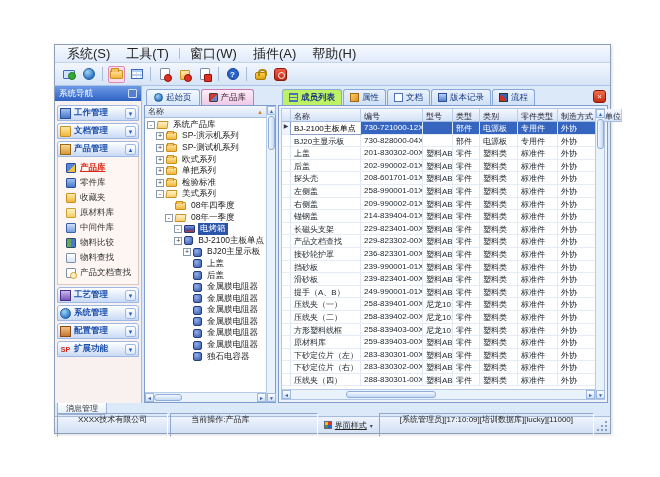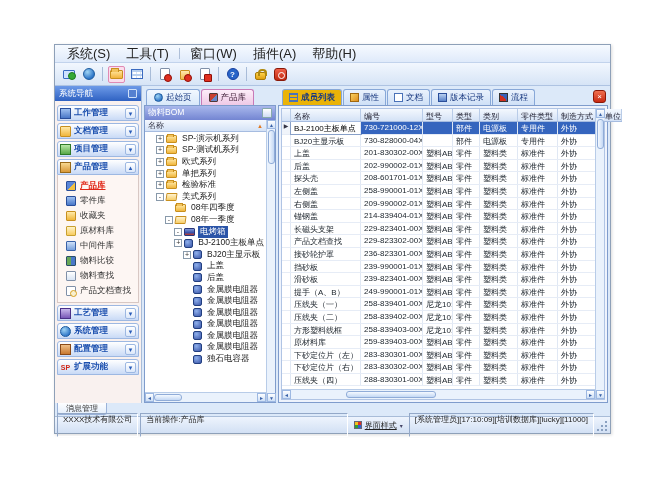--- a/index.html
+++ b/index.html
@@ -82,21 +82,21 @@
   .toprow { height:17px; display:flex; align-items:flex-end; }
   .doctabs { width:132px; display:flex; gap:1px; padding-left:2px; }
   .dtab { height:16px; display:flex; align-items:center; gap:3px; padding:0 7px; font-size:8.5px; color:#1a3a80;
           background:linear-gradient(#f2f8ff,#d8e8fa); border:1px solid #88a8d8; border-bottom:none; border-radius:3px 3px 0 0; cursor:pointer; }
   .dtab.active { background:linear-gradient(#fdeef9,#efc9e6); border-color:#c87ab8; color:#402038; }
   .dt-ico { width:9px; height:9px; border-radius:50%; background:radial-gradient(circle at 35% 30%,#9fd4f4,#2e76c8 75%); border:1px solid #1b5a9e; }
   .dt-ico.prod { border-radius:1px; background:linear-gradient(135deg,#c84030 50%,#6888c8 50%); border:1px solid #503838; }
   .memtabs { flex:1; display:flex; gap:1px; padding-left:6px; }
   .mtab { height:16px; display:flex; align-items:center; gap:3px; padding:0 6px; font-size:8.5px; color:#1a3a80;
           background:linear-gradient(#eaf2fd,#cfe0f6); border:1px solid #88a8d8; border-bottom:none; border-radius:3px 3px 0 0; cursor:pointer; }
-  .mtab.active { background:#eab308; font-weight:bold; }
+  .mtab.active { background:#bef264; font-weight:bold; }
   .mt-ico { width:9px; height:9px; display:inline-block; position:relative; }
   .ml { background:linear-gradient(#fff,#e8f0fc); border:1px solid #4a72b8;
         background-image:linear-gradient(#4a72b8 1px,transparent 1px); background-size:100% 3px; }
   .mp { background:linear-gradient(135deg,#f8d060,#e09020); border:1px solid #a06810; }
   .md { background:#fff; border:1px solid #4a72b8; }
   .mv { background:linear-gradient(#b8d0f0,#5a82c8); border:1px solid #2a4e9a; }
   .mf { background:linear-gradient(45deg,#d03020 50%,#3a62b8 50%); border:1px solid #333; }
   .closebtn { width:13px; height:13px; margin:0 2px 2px 4px; background:linear-gradient(#f07050,#c82812); border:1px solid #8a1808; border-radius:3px;
               color:#fff; font-size:8px; line-height:11px; text-align:center; cursor:pointer; }
   .closebtn::after { content:"×"; }
@@ -152,21 +152,21 @@
   .ghead .gc { border-right:1px solid #b9cce8; color:#223; padding-top:2px; }
   .c0{width:9px; padding:0; text-align:center; font-size:6px; color:#445;} .c1{width:70px} .c2{width:62px} .c3{width:30px} .c4{width:27px} .c5{width:38px} .c6{width:40px} .c7{width:44px} .c8{width:20px}
   .grow.sel .gc { background:#3565be; color:#fff; }
   .grow.sel .gc.c1 { background:#fff; color:#000; outline:1px solid #88a0c8; }
   .grow.sel .gc.c0 { background:#f0f4fa; color:#334; }
 
   
   .msgrow { height:13px; background:#dce9f9; display:flex; align-items:flex-start; padding-left:2px; }
   .msgtab { height:12px; padding:0 8px; font-size:8px; line-height:12px; color:#333; background:linear-gradient(#fdfeff,#e4eefb); border:1px solid #9ab2d8; border-top:none; border-radius:0 0 3px 3px; cursor:pointer; }
   .statusbar { height:17px; background:linear-gradient(#eef4fd,#d2e0f4); border-top:1px solid #a8bcd8; display:flex; align-items:center; padding:0 2px; gap:2px; }
-  .seg { height:24px; border:1px solid; border-color:#93a8c8 #fff #fff #93a8c8; font-size:8px; line-height:12px; color:#222; padding:0 5px; white-space:nowrap; }
+  .seg { height:24px; border:1px solid; border-color:#93a8c8 #fff #fff #93a8c8; font-size:8px; line-height:12px; color:#222; padding:0 20px; white-space:nowrap; }
   .seg.op { flex:1; }
   .stylebox { display:flex; align-items:center; gap:3px; padding:0 4px; }
   .sw-ico { width:8px; height:8px; background:conic-gradient(#e03020 0 25%, #3060d0 0 50%, #30a030 0 75%, #f0c020 0); border:1px solid #667; }
   .sw-lbl { font-size:8px; color:#222;text-decoration:underline; }
   .sw-dd { font-size:6px; color:#446; }
   .sw-dd::after { content:"▾"; }
   .grip { width:12px; height:13px; position:relative; }
   .grip::after { content:""; position:absolute; right:1px; bottom:1px; width:2px; height:2px; background:#8aa0c0;
                  box-shadow:-4px 0 #8aa0c0, 0 -4px #8aa0c0, -8px 0 #8aa0c0, 0 -8px #8aa0c0, -4px -4px #8aa0c0; }
 </style>
@@ -232,25 +232,20 @@
       </div>
       <div class="groups">
         <div class="g-head">
           <span class="g-ico gi1"></span>
           <span class="g-label">工作管理</span>
           <span class="g-chev"></span>
             </div>
         <div class="g-head">
           <span class="g-ico gi2"></span>
           <span class="g-label">文档管理</span>
-          <span class="g-chev"></span>
-            </div>
-        <div class="g-head">
-          <span class="g-ico gi3"></span>
-          <span class="g-label">项目管理</span>
           <span class="g-chev"></span>
             </div>
         <div class="g-head">
           <span class="g-ico gi4"></span>
           <span class="g-label">产品管理</span>
           <span class="g-chev up"></span>
             </div>
         <div class="g-items">
 
             <div class="p-item sel">
@@ -354,32 +349,34 @@
               <span class="mt-ico mf"></span>
               <span>流程</span>
             </div>
           </div>
         <span class="closebtn"></span>
       </div>
 
       <div class="bodyrow">
 
         <div class="bom">
-          <div class="bom-head">
-            <span class="bom-title">物料BOM</span>
-            <span class="pinbtn"></span>
-          </div>
           <div class="tree-wrap">
             <div class="tree-col">
               <div class="tree-head">
                 <span class="lbl">名称</span>
                 <span class="sort"></span>
               </div>
               <div class="tree">
 
+                  <div class="trow">
+                    <span class="ind lvl0"></span>
+                    <span class="exp">-</span>
+                    <span class="tico tico-folder-open"></span>
+                    <span class="tlabel">系统产品库</span>
+                  </div>
 
                   <div class="trow">
                     <span class="ind lvl1"></span>
                     <span class="exp">+</span>
                     <span class="tico tico-folder"></span>
                     <span class="tlabel">SP-演示机系列</span>
                   </div>
 
                   <div class="trow">
                     <span class="ind lvl1"></span>

